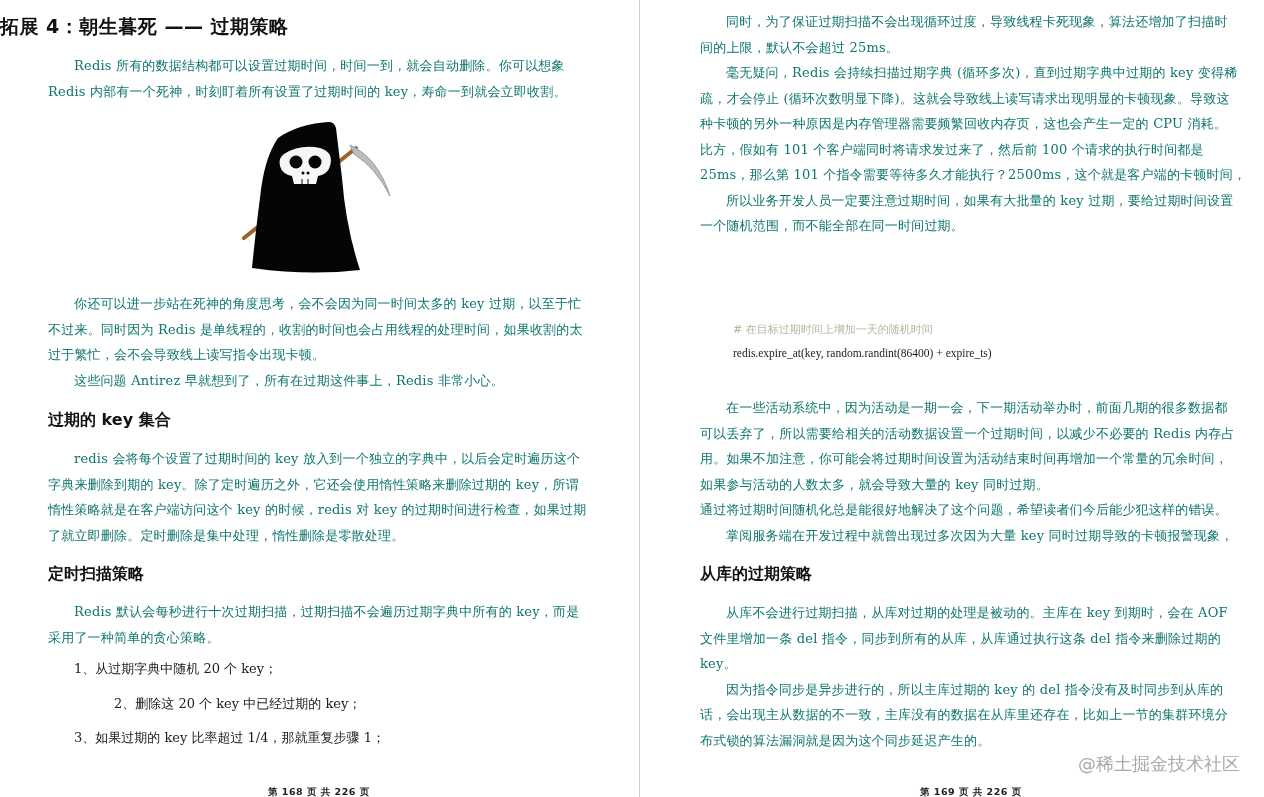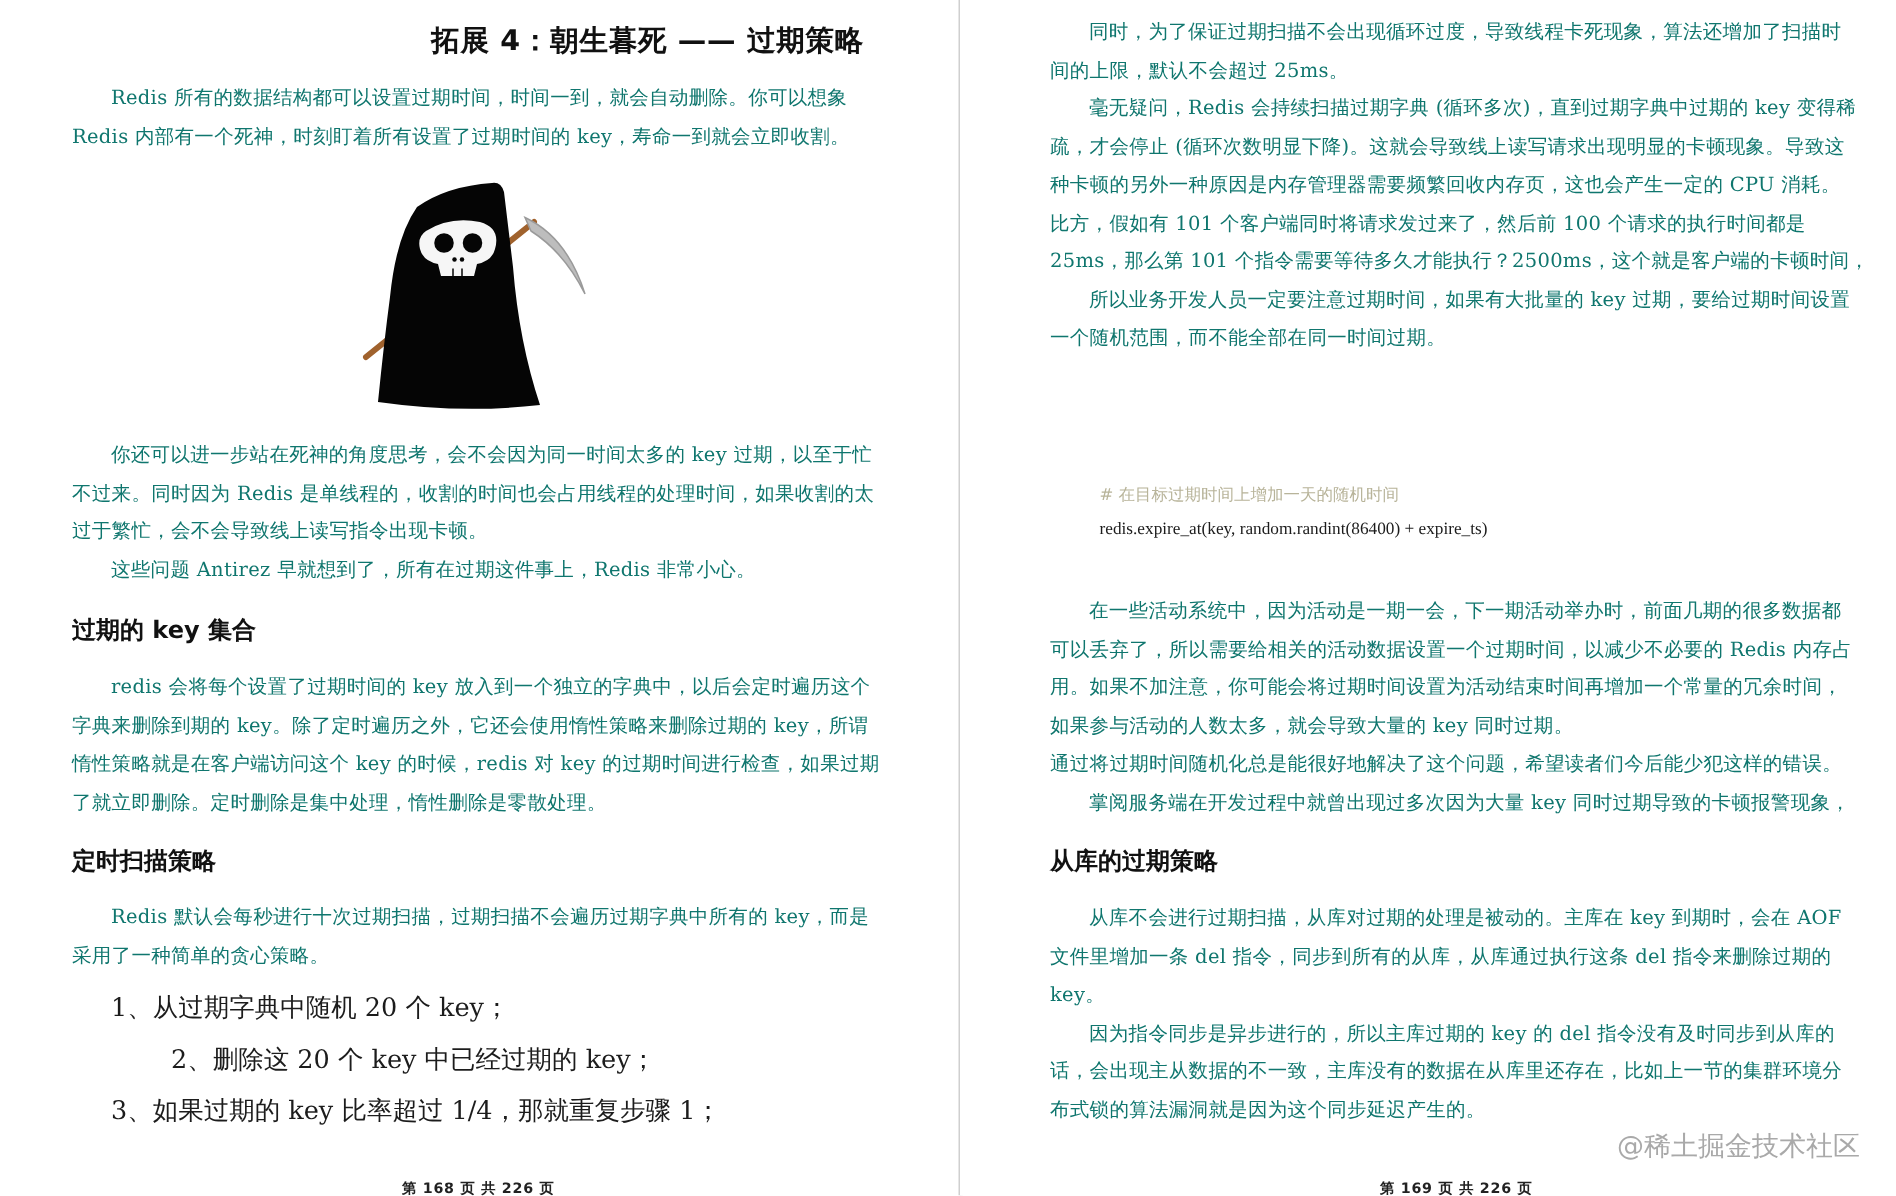--- a/index.html
+++ b/index.html
@@ -10,28 +10,28 @@
     .page { position: relative; height: 797px; background: #fff; }
     .page-left { width: 640px; }
     .page-right { width: 624px; }
     .gutter { position: absolute; left: 639px; top: 0; width: 2px; height: 797px; background: #cfcfcf; }
     .gutter::after { content: ""; position: absolute; left: 2px; top: 0; width: 1px; height: 797px; background: #ececec; }
 
     .p { position: absolute; font-size: 13px; line-height: 25.5px; color: #0f766e; letter-spacing: 0.2px; }
     .p .line { display: block; white-space: nowrap; }
     .indent { padding-left: 26px; }
 
-    .title { position: absolute; left: 0; width: 576px; top: 14px; text-align: right;
+    .title { position: absolute; left: 0; width: 576px; top: 14px; text-align: left;
              font-family: "DejaVu Sans", "Liberation Sans", sans-serif; font-weight: bold;
              font-size: 19px; color: #111; letter-spacing: 0.5px; }
 
     .h2 { position: absolute; font-family: "DejaVu Sans", "Liberation Sans", sans-serif;
           font-weight: bold; font-size: 16px; color: #111; }
 
-    .list-item { position: absolute; font-size: 17px; color: #1c1c1c; white-space: nowrap; }
+    .list-item { position: absolute; font-size: 13px; color: #1c1c1c; white-space: nowrap; }
 
     .illustration { position: absolute; left: 238px; top: 118px; width: 160px; height: 158px; }
 
     .code-comment { position: absolute; left: 733px; top: 322px; font-size: 11px; color: #b8b49a; white-space: nowrap;
                     font-family: "DejaVu Sans", "Liberation Sans", sans-serif; }
     .code-line { position: absolute; left: 733px; top: 347px; font-size: 11.5px; color: #1c1c1c; white-space: nowrap;
                  font-family: "Liberation Serif", "DejaVu Serif", serif; }
 
     .footer { position: absolute; top: 786px; font-size: 9.5px; color: #222; font-weight: bold; white-space: nowrap;
               font-family: "DejaVu Sans", "Liberation Sans", sans-serif; letter-spacing: 0.5px; }

